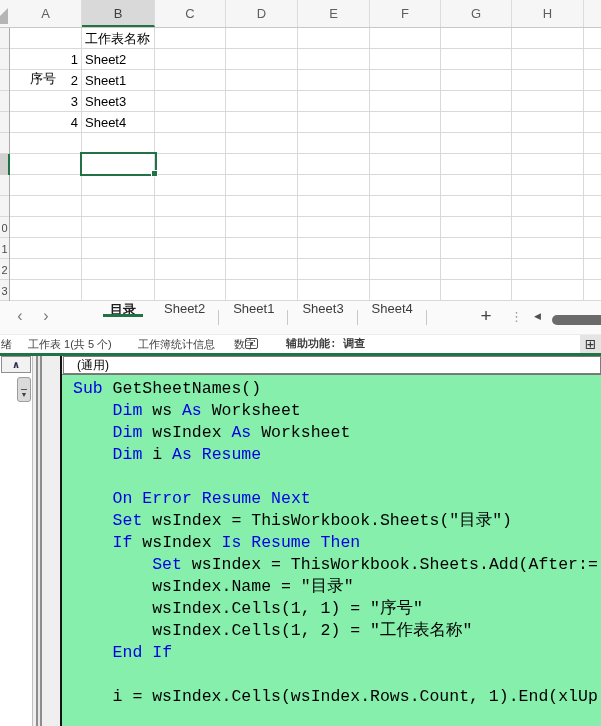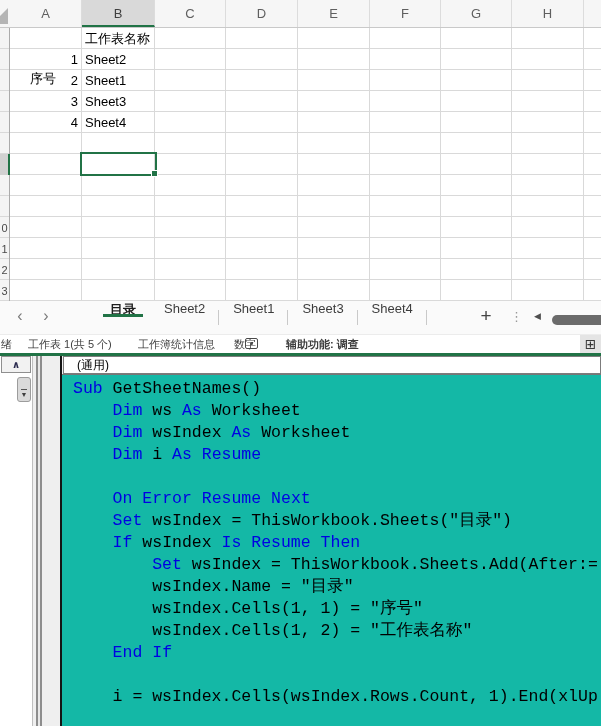--- a/index.html
+++ b/index.html
@@ -53,21 +53,21 @@
              text-align:center;line-height:15px;font-size:10px;font-weight:700;color:#2B2B4E;}
   .vbe-thumb{position:absolute;left:17px;top:21px;width:14px;height:25px;background:#DADADA;border:1px solid #9C9C9C;border-radius:3px;
              box-sizing:border-box;display:flex;align-items:flex-end;justify-content:center;}
   .vbe-thumb span{display:block;font-size:7px;color:#3F3F3F;border-top:1px solid #555;line-height:9px;margin-bottom:2px;}
   .vbe-stripe{position:absolute;left:36px;top:0;width:6px;height:370px;
               background:linear-gradient(90deg,#8D8D8D 0 2px,#E8E8E8 2px 4px,#8D8D8D 4px 6px);}
   .vbe-blackline{position:absolute;left:60px;top:0;width:2px;height:370px;background:#141414;}
   .vbe-header{position:absolute;left:62px;top:0;width:539px;height:19px;background:#F1F1F1;border-bottom:1px solid #777;box-sizing:border-box;}
   .vbe-combo{position:absolute;left:63px;top:0;width:538px;height:18px;background:#fff;border:1px solid #7C7C7C;box-sizing:border-box;
              font-size:12px;line-height:16px;padding-left:13px;color:#000;}
-  .vbe-code{position:absolute;left:62px;top:19px;width:539px;height:351px;background:#14b8a6;overflow:hidden;}
+  .vbe-code{position:absolute;left:62px;top:19px;width:539px;height:351px;background:#86efac;overflow:hidden;}
   .vbe-code pre{position:absolute;left:11px;top:3px;margin:0;
       font-family:"Liberation Mono","DejaVu Sans Mono",monospace;font-size:16.5px;line-height:22px;color:#000;white-space:pre;}
   .kw{color:#0000E3;}
 </style>
 </head>
 <body>
 
 <div class="screen">
 
   <div class="abs colheaders">
@@ -139,21 +139,21 @@
   <div class="abs statusbar">
     <span class="stitem" style="left:1px;">绪</span>
     <span class="stitem" style="left:28px;">工作表 1(共 5 个)</span>
     <span class="stitem" style="left:138px;">工作簿统计信息</span>
     <span class="stitem" style="left:224px;padding-left:10px;">数字</span>
     <span class="macroicon"></span>
     <svg class="abs" style="left:271px;top:338px;" width="12" height="14" viewBox="0 0 12 14">
       <circle cx="6" cy="2.8" r="2.1" fill="none" stroke="#4A4A4A" stroke-width="1.3"></circle>
       <path d="M6 5.2 V9.3 M1.3 7 Q6 5.6 10.7 7 M6 9.3 L3.3 13.3 M6 9.3 L8.7 13.3" fill="none" stroke="#4A4A4A" stroke-width="1.3" stroke-linecap="round"></path>
     </svg>
-    <span class="stitem" style="left:286px;font-weight:700;">辅助功能: 调查</span>
+    <span class="stitem" style="left:286px;font-weight:700;font-family:Liberation Mono, monospace;">辅助功能: 调查</span>
     <span class="viewbtn">⊞</span>
   </div>
 
   <div class="abs greenline"></div>
 
   <div class="abs vbe">
     <div class="vbe-leftpane"></div>
     <div class="vbe-upbtn">∧</div>
     <div class="vbe-thumb">
       <span>▼</span>

